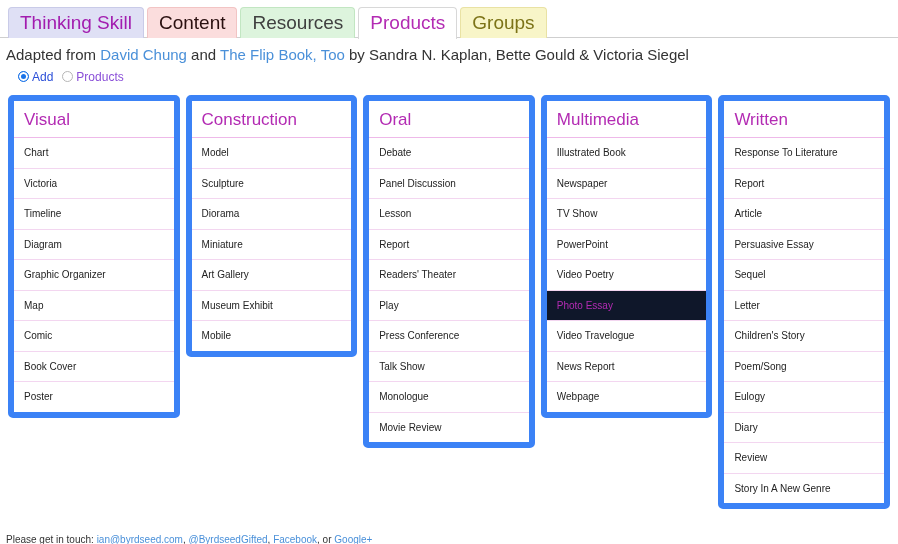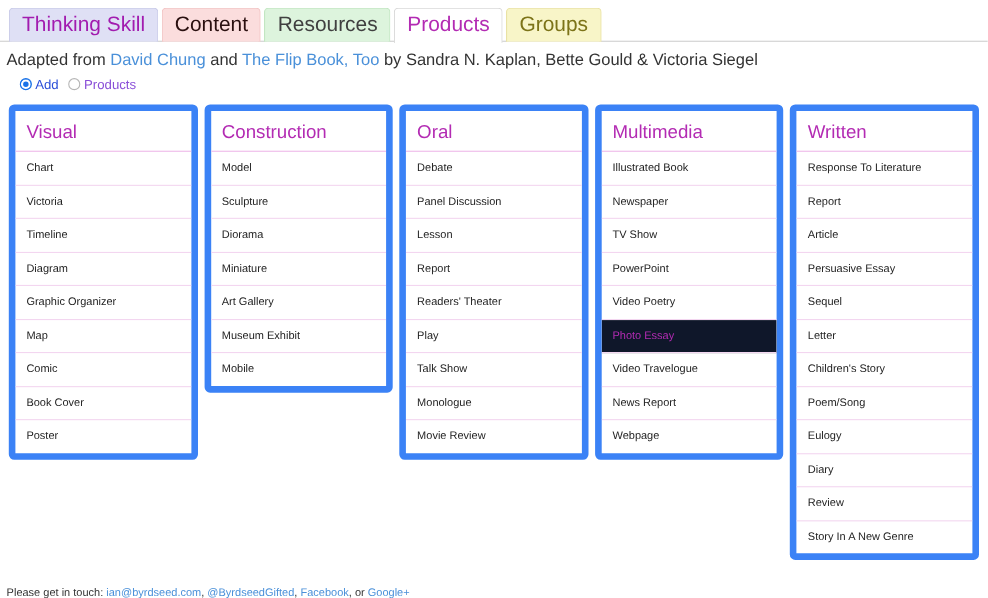--- a/index.html
+++ b/index.html
@@ -210,20 +210,21 @@
       <div class="item">Mobile</div>
     </div>
     <div class="col">
       <div class="col-head">Oral</div>
       <div class="item">Debate</div>
       <div class="item">Panel Discussion</div>
       <div class="item">Lesson</div>
       <div class="item">Report</div>
       <div class="item">Readers' Theater</div>
       <div class="item">Play</div>
+      <div class="item">Press Conference</div>
       <div class="item">Talk Show</div>
       <div class="item">Monologue</div>
       <div class="item">Movie Review</div>
     </div>
     <div class="col">
       <div class="col-head">Multimedia</div>
       <div class="item">Illustrated Book</div>
       <div class="item">Newspaper</div>
       <div class="item">TV Show</div>
       <div class="item">PowerPoint</div>

